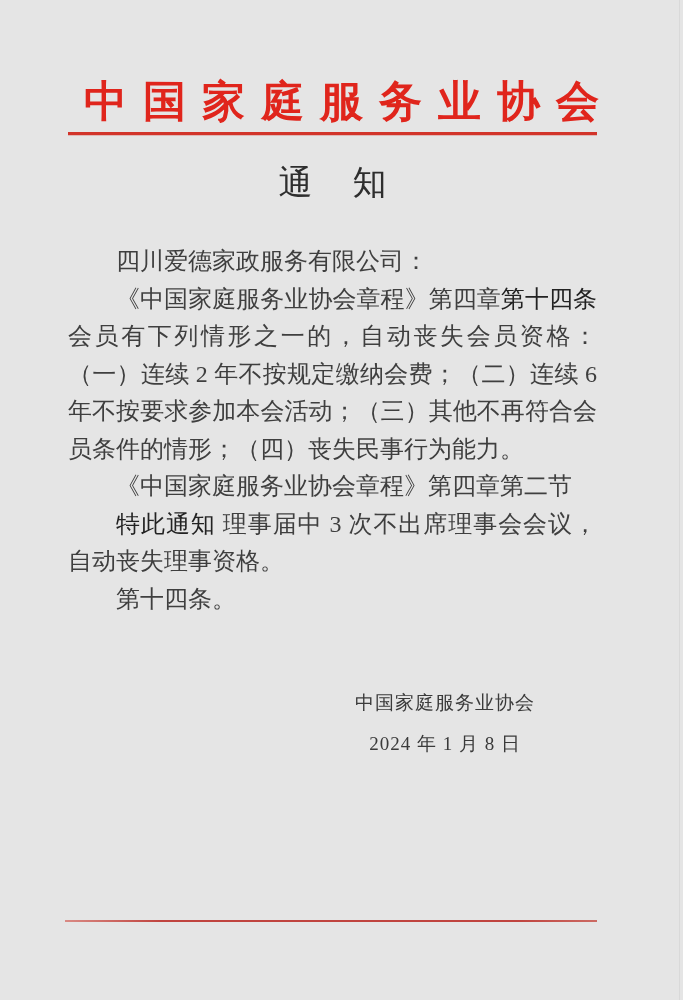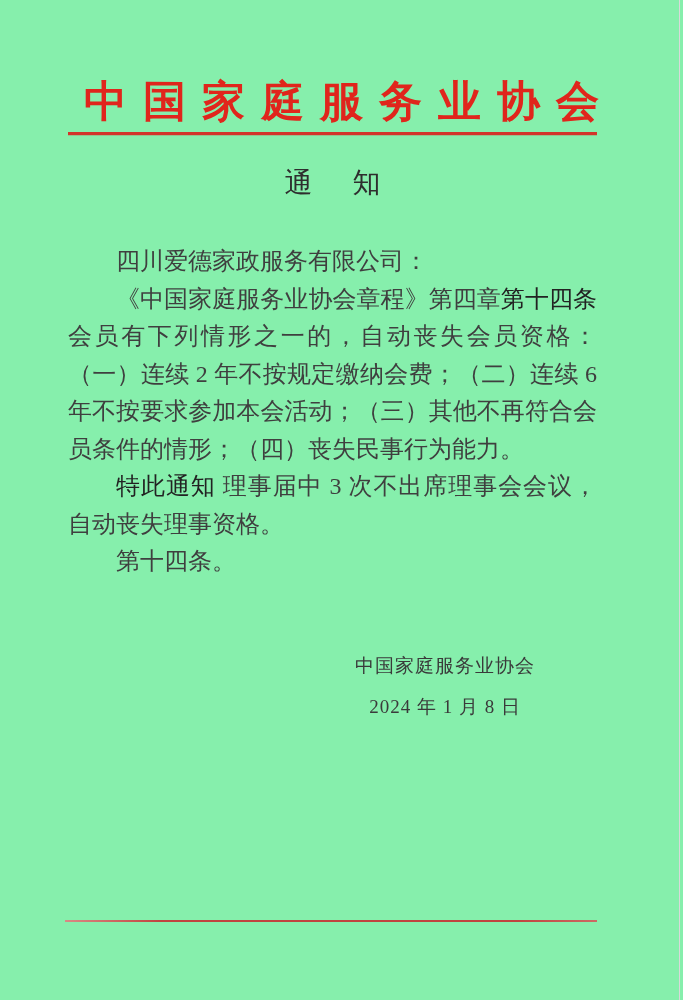--- a/index.html
+++ b/index.html
@@ -5,21 +5,21 @@
   * { margin: 0; padding: 0; box-sizing: border-box; }
   html, body { background: #ffffff; }
   body {
     font-family: "Liberation Serif", "DejaVu Serif", serif;
     width: 683px;
   }
   .page {
     position: relative;
     width: 683px;
     height: 1000px;
-    background: #86efac;
+    background: #e5e5e5;
     overflow: hidden;
   }
   .content {
     position: relative;
     padding: 0 86px 0 68px; 
   }
   
   .org-title {
     margin-top: 78px;
     font-size: 43px;
@@ -33,21 +33,21 @@
   }
   .header-rule {
     margin-top: 6px;
     height: 0;
     border-top: 3px solid #d2342a;
     box-shadow: 0 1px 0 rgba(210,52,42,0.25);
   }
   
   .notice-title {
     margin-top: 31px;
-    font-size: 28px;
+    font-size: 34px;
     line-height: 34px;
     font-weight: normal;
     color: #2e2e2e;
     letter-spacing: 40px;
     padding-left: 40px; 
     text-align: center;
     white-space: nowrap;
   }
   
   .body-block {
@@ -105,20 +105,21 @@
     <div class="notice-title">通知</div>
 
     <div class="body-block">
 
       <p><span>四川爱德家政服务有限公司：</span></p>
 
 
       <p><span>《中国家庭服务业协会章程》第四章</span><span class="b">第十四条</span><span> 会员有下列情形之一的，自动丧失会员资格：（一）连续 2 年不按规定缴纳会费；（二）连续 6 年不按要求参加本会活动；（三）其他不再符合会员条件的情形；（四）丧失民事行为能力。</span></p>
 
 
+      <p><span>《中国家庭服务业协会章程》第四章第二节</span></p>
 
       <p><span class="b">特此通知</span><span> 理事届中 3 次不出席理事会会议，自动丧失理事资格。</span></p>
 
       <p><span>第十四条。</span></p>
 
     </div>
 
     <div class="signature">
       <div>中国家庭服务业协会</div>
       <div>2024 年 1 月 8 日</div>

